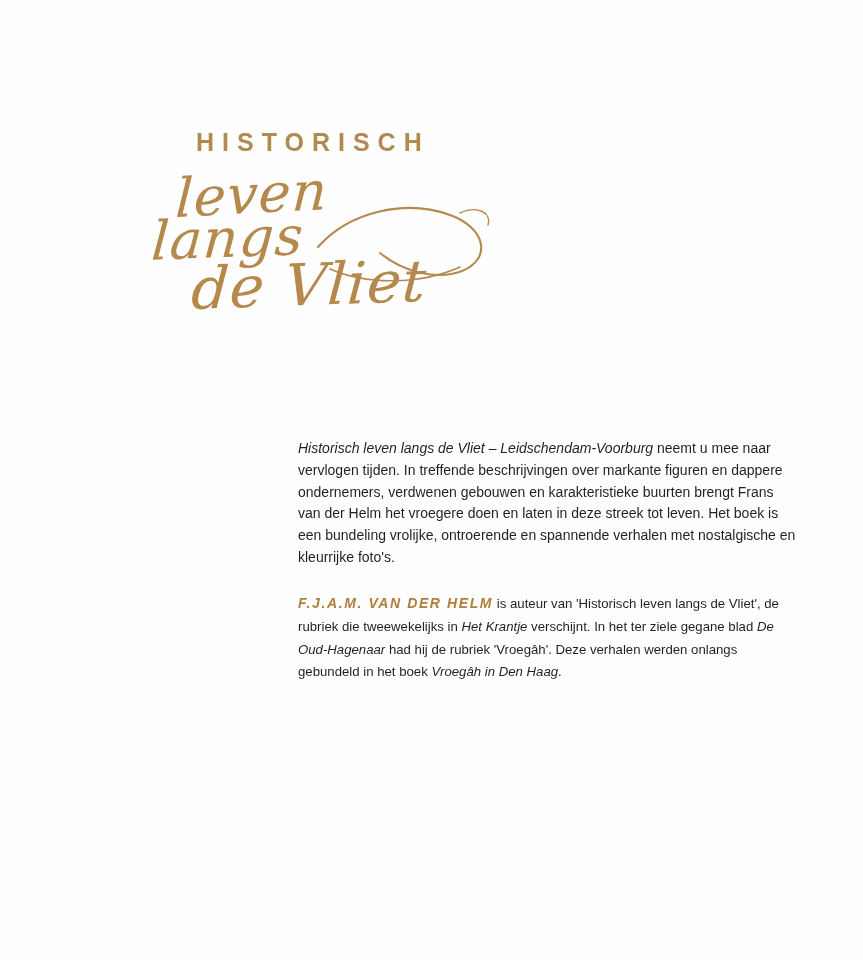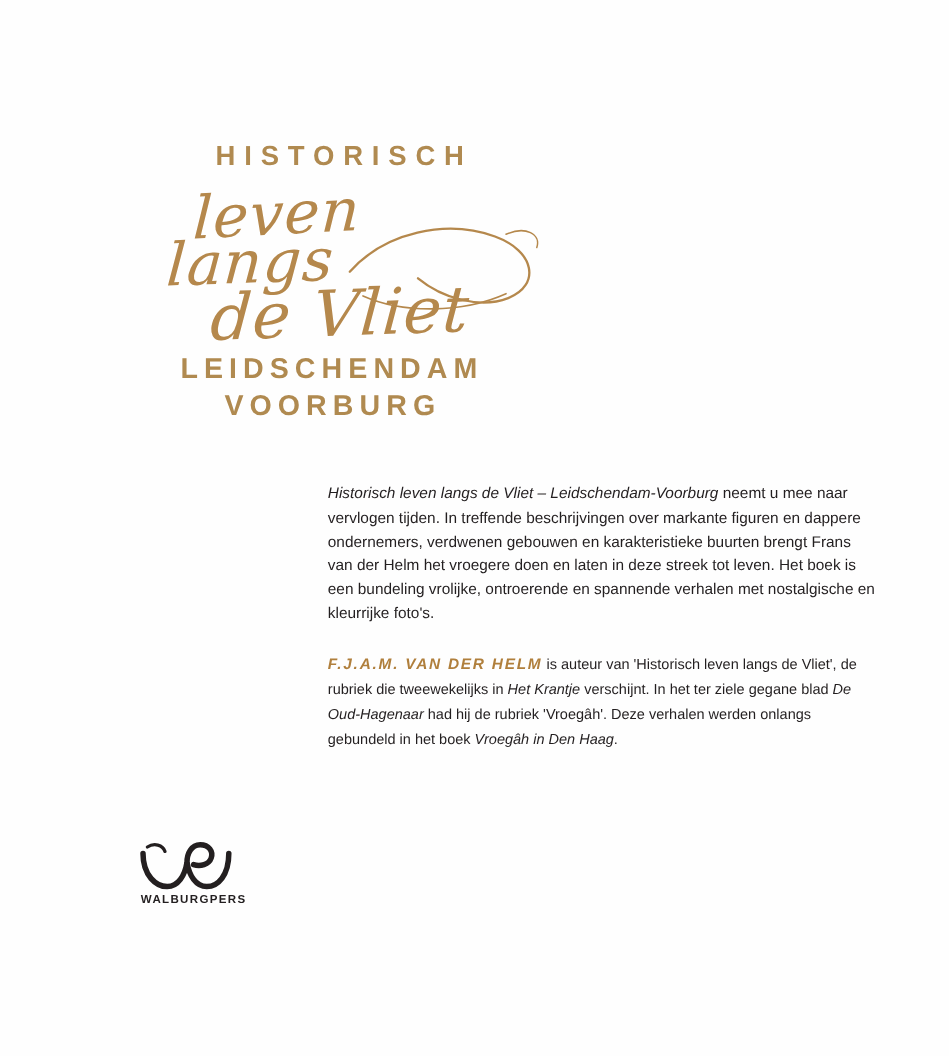--- a/index.html
+++ b/index.html
@@ -151,32 +151,20 @@
       <svg class="flourish" viewBox="0 0 190 120" aria-hidden="true">
         <path d="M8 66 C40 30, 96 18, 140 34 C176 47, 182 78, 152 90 C126 100, 92 90, 70 72" fill="none" stroke="#b5884c" stroke-width="2.1" stroke-linecap="round"></path>
         <path d="M20 88 C56 104, 110 104, 150 86" fill="none" stroke="#b5884c" stroke-width="1.5" stroke-linecap="round"></path>
         <path d="M150 32 C168 24, 182 32, 178 44" fill="none" stroke="#b5884c" stroke-width="1.4" stroke-linecap="round"></path>
       </svg>
       <div class="script script-1">leven</div>
       <div class="script script-2">langs</div>
       <div class="script script-3">de Vliet</div>
     </div>
 
-    <div class="place-lines">
-      <div class="place l1">LEIDSCHENDAM</div>
-      <div class="place l2">VOORBURG</div>
-    </div>
   </div>
 
   <p class="blurb"><em>Historisch leven langs de Vliet – Leidschendam-Voorburg</em><span> neemt u mee naar vervlogen tijden. In treffende beschrijvingen over markante figuren en dappere ondernemers, verdwenen gebouwen en karakteristieke buurten brengt Frans van der Helm het vroegere doen en laten in deze streek tot leven. Het boek is een bundeling vrolijke, ontroerende en spannende verhalen met nostalgische en kleurrijke foto's.</span></p>
 
   <p class="author-para"><span class="author-name">F.J.A.M. VAN DER HELM</span><span> is auteur van 'Historisch leven langs de Vliet', de rubriek die tweewekelijks in </span><em>Het Krantje</em><span> verschijnt. In het ter ziele gegane blad </span><em>De Oud-Hagenaar</em><span> had hij de rubriek 'Vroegâh'. Deze verhalen werden onlangs gebundeld in het boek </span><em>Vroegâh in Den Haag</em><span>.</span></p>
 
-  <div class="logo">
-    <svg width="92" height="48" viewBox="0 0 92 48" aria-hidden="true">
-      <path d="M4 14 C4 34, 16 44, 26 44 C36 44, 42 34, 44 22 C46 34, 52 44, 62 44 C72 44, 82 34, 82 14" fill="none" stroke="#231f20" stroke-width="5" stroke-linecap="round"></path>
-      <path d="M44 22 C44 14, 48 6, 56 6 C64 6, 68 12, 66 18 C64 24, 56 26, 50 24" fill="none" stroke="#231f20" stroke-width="5" stroke-linecap="round"></path>
-      <path d="M8 8 C14 4, 22 6, 24 12" fill="none" stroke="#231f20" stroke-width="3" stroke-linecap="round"></path>
-    </svg>
-    <div class="logo-word">WALBURGPERS</div>
-  </div>
 
 </div>
 
 </body></html>

